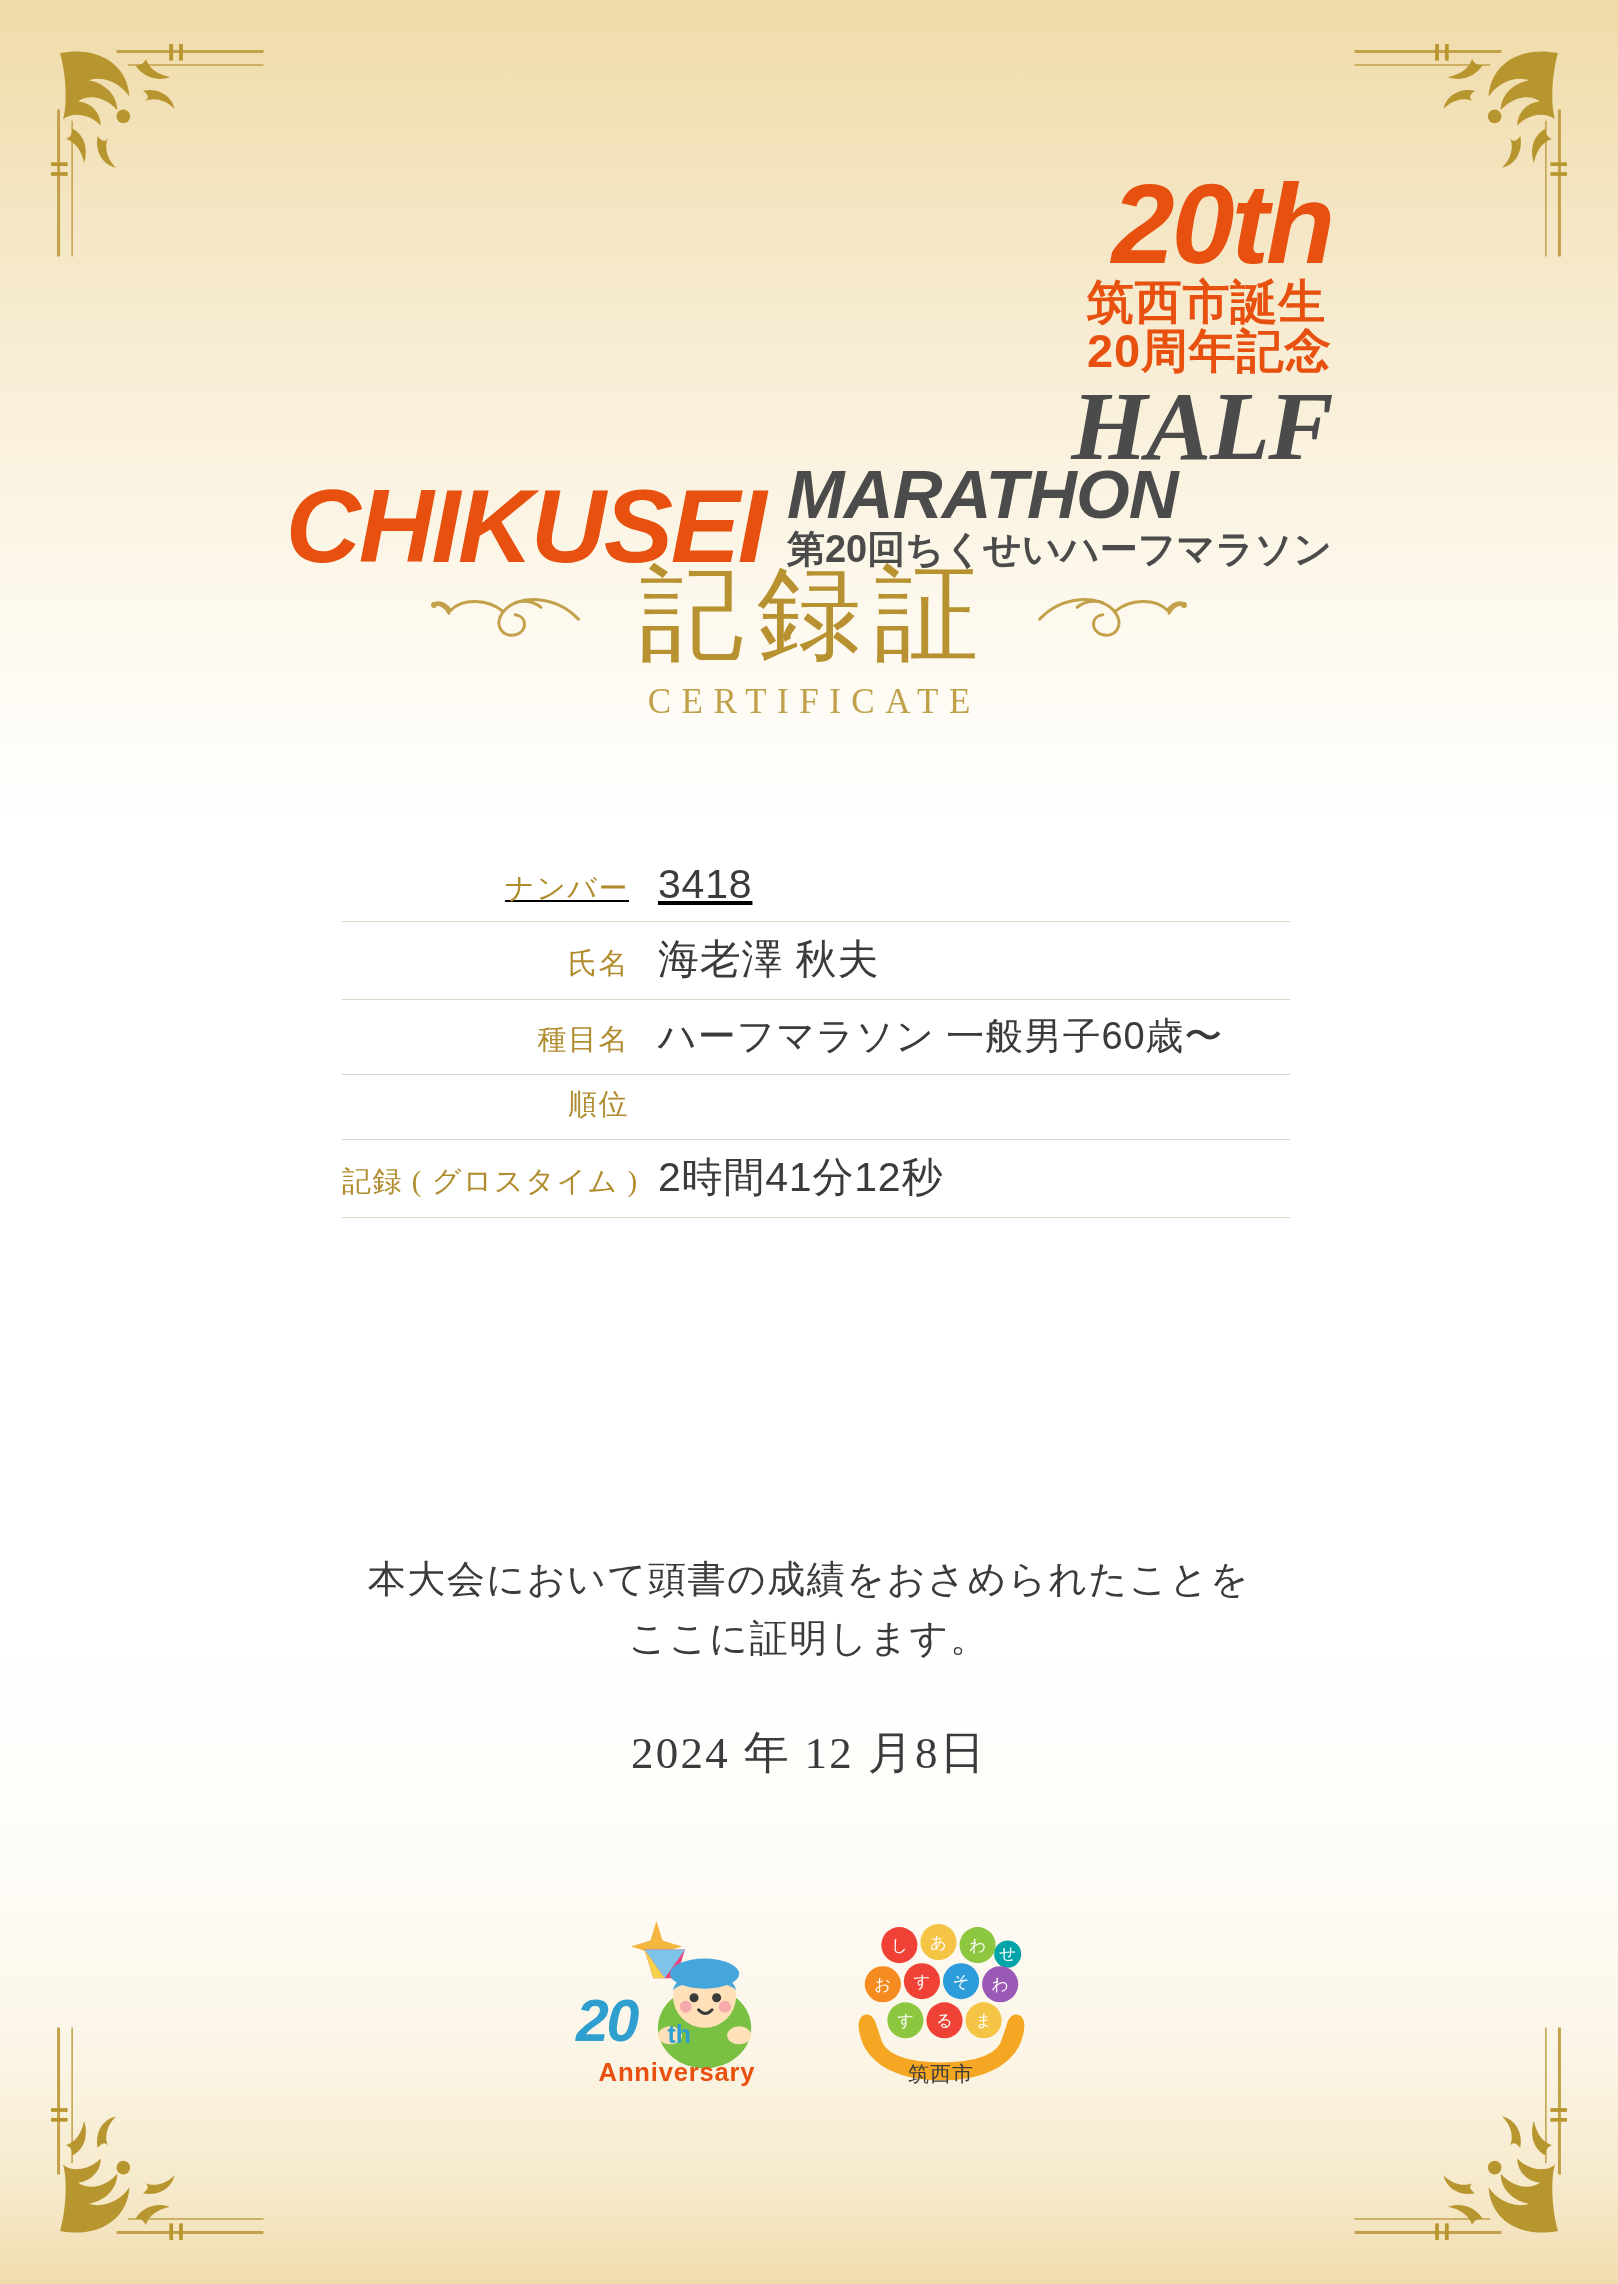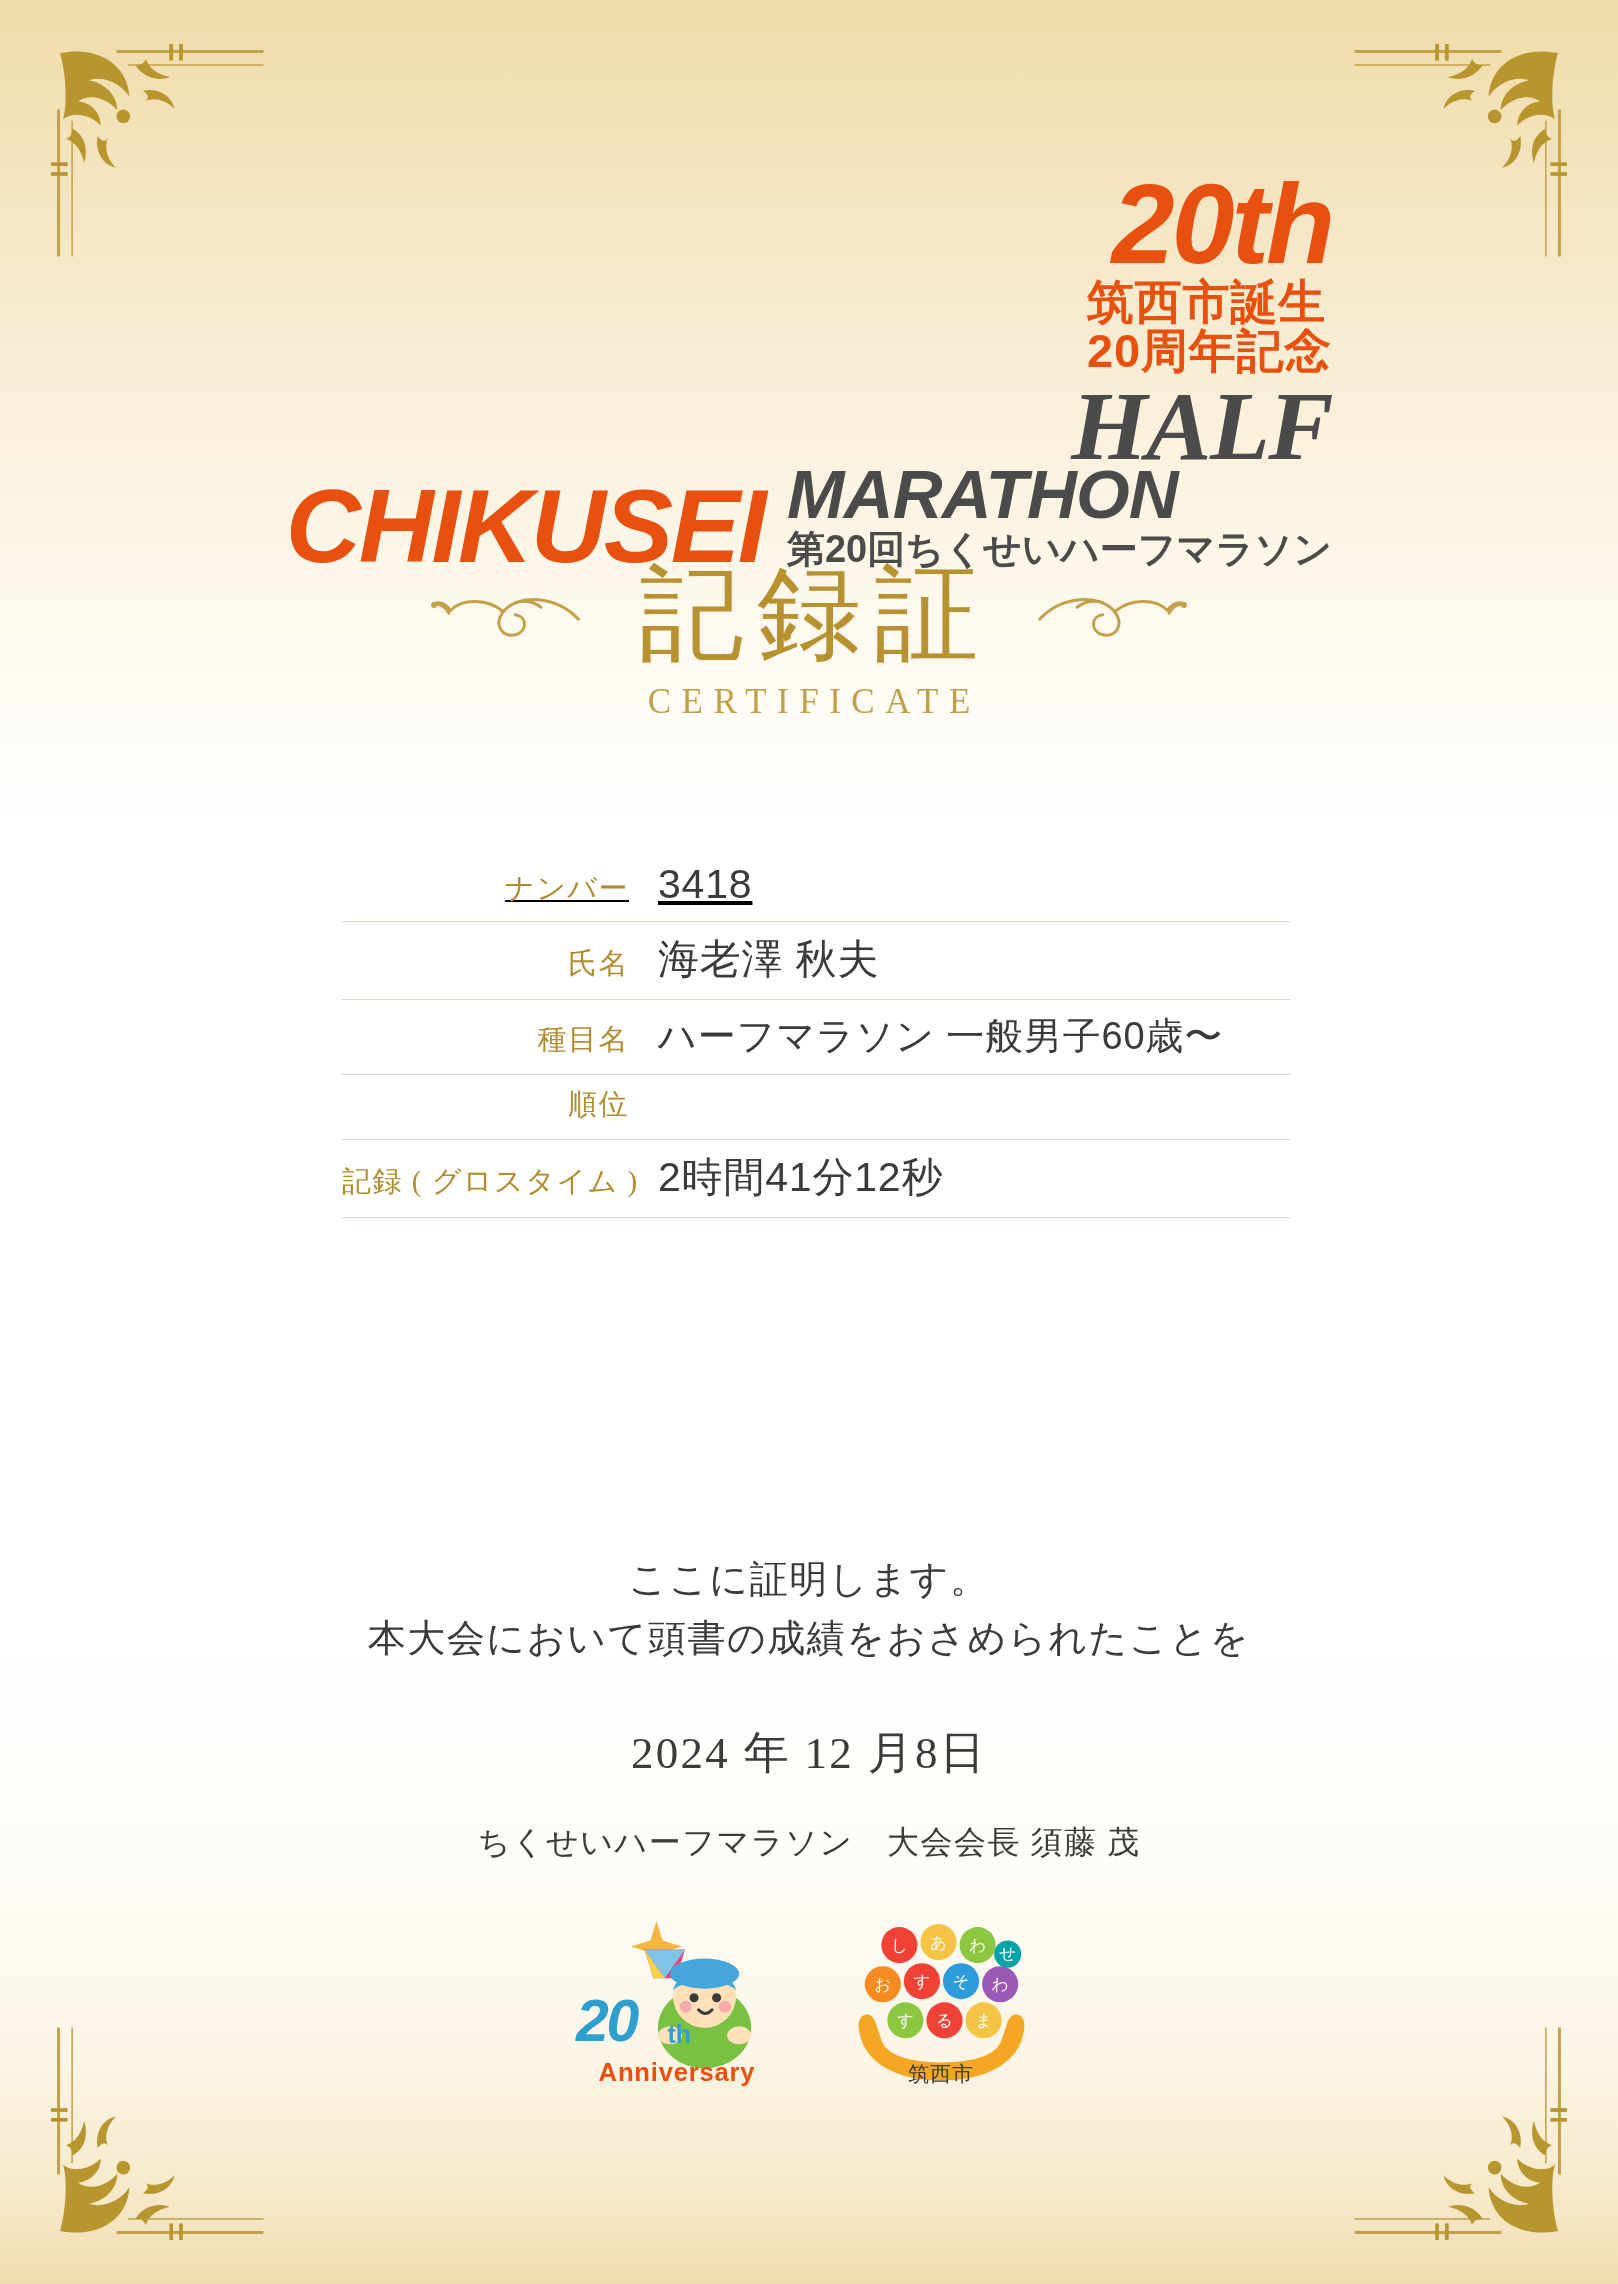--- a/index.html
+++ b/index.html
@@ -490,26 +490,25 @@
 
     <div class="row">
       <div class="lbl">記録 ( グロスタイム )</div>
       <div class="val jp">2時間41分12秒</div>
     </div>
 
 
   </div>
 
   <div class="statement">
+    <div>本大会において頭書の成績をおさめられたことを</div>
     <div>ここに証明します。</div>
-    <div>本大会において頭書の成績をおさめられたことを</div>
   </div>
 
   <div class="date">2024 年 12 月8日</div>
-  <div class="signer">ちくせいハーフマラソン　大会会長 須藤 茂</div>
 
   <div class="bottom-logos">
 
     <div class="anniv-logo">
       <svg width="211" height="188" viewBox="0 0 280 250">
 
         <g fill="#f4b63f">
           <path d="M112 8 L120 34 L146 42 L120 50 L112 76 L104 50 L78 42 L104 34 Z"></path>
         </g>
 

